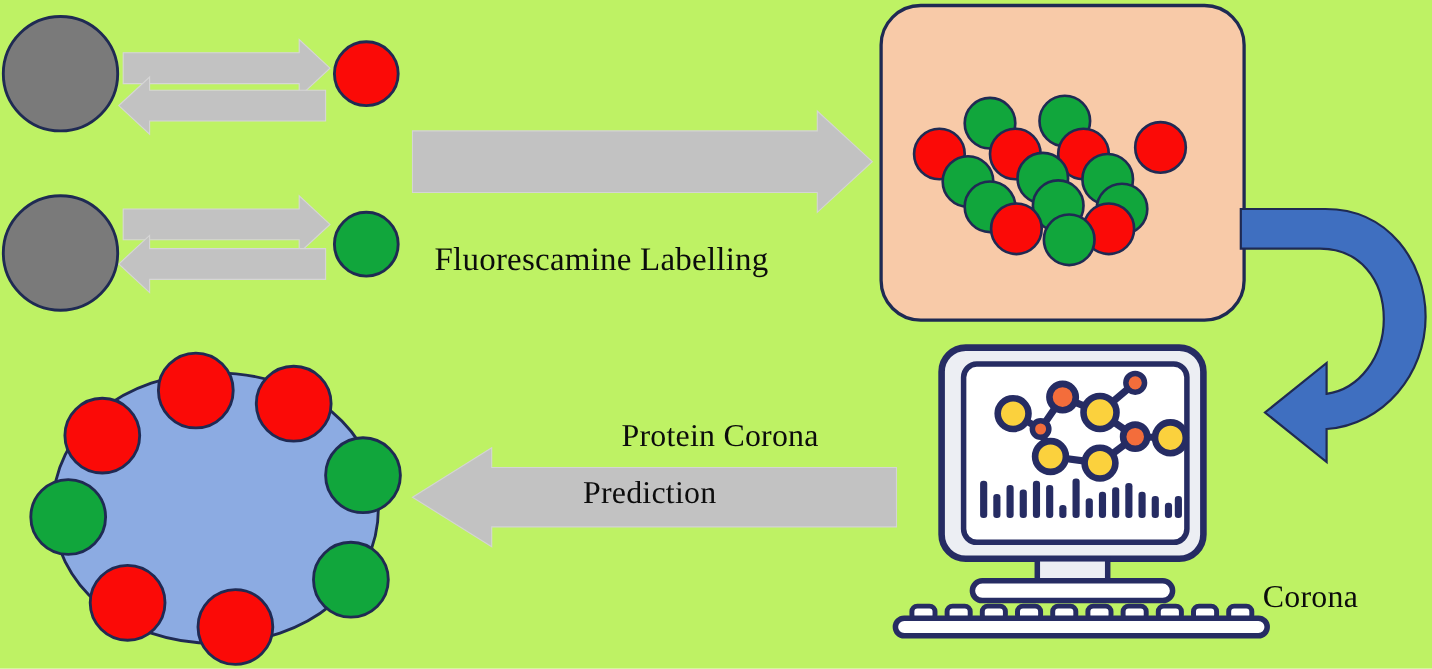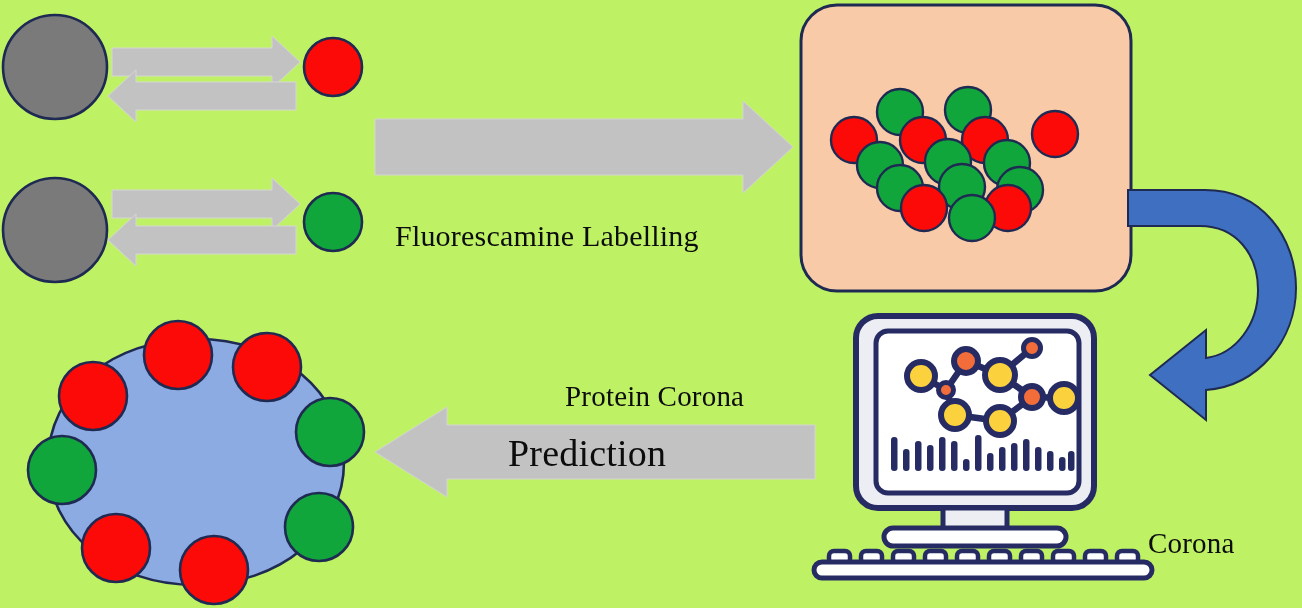--- a/index.html
+++ b/index.html
@@ -39,23 +39,23 @@
     top: 219px;
     font-size: 30px;
   }
   #label-protein-corona {
     left: 531px;
     top: 380px;
     font-size: 29px;
     margin-left: 34px;
   }
   #label-prediction {
-    left: 508px;
+    left: 530px;
     top: 432px;
-    font-size: 38px;
+    font-size: 29px;
   }
   #label-machine-learning {
     left: 1148px;
     top: 462px;
     font-size: 29px;
     text-align: left;
   }
   #label-machine-learning .ml-line {
     display: block;
   }

